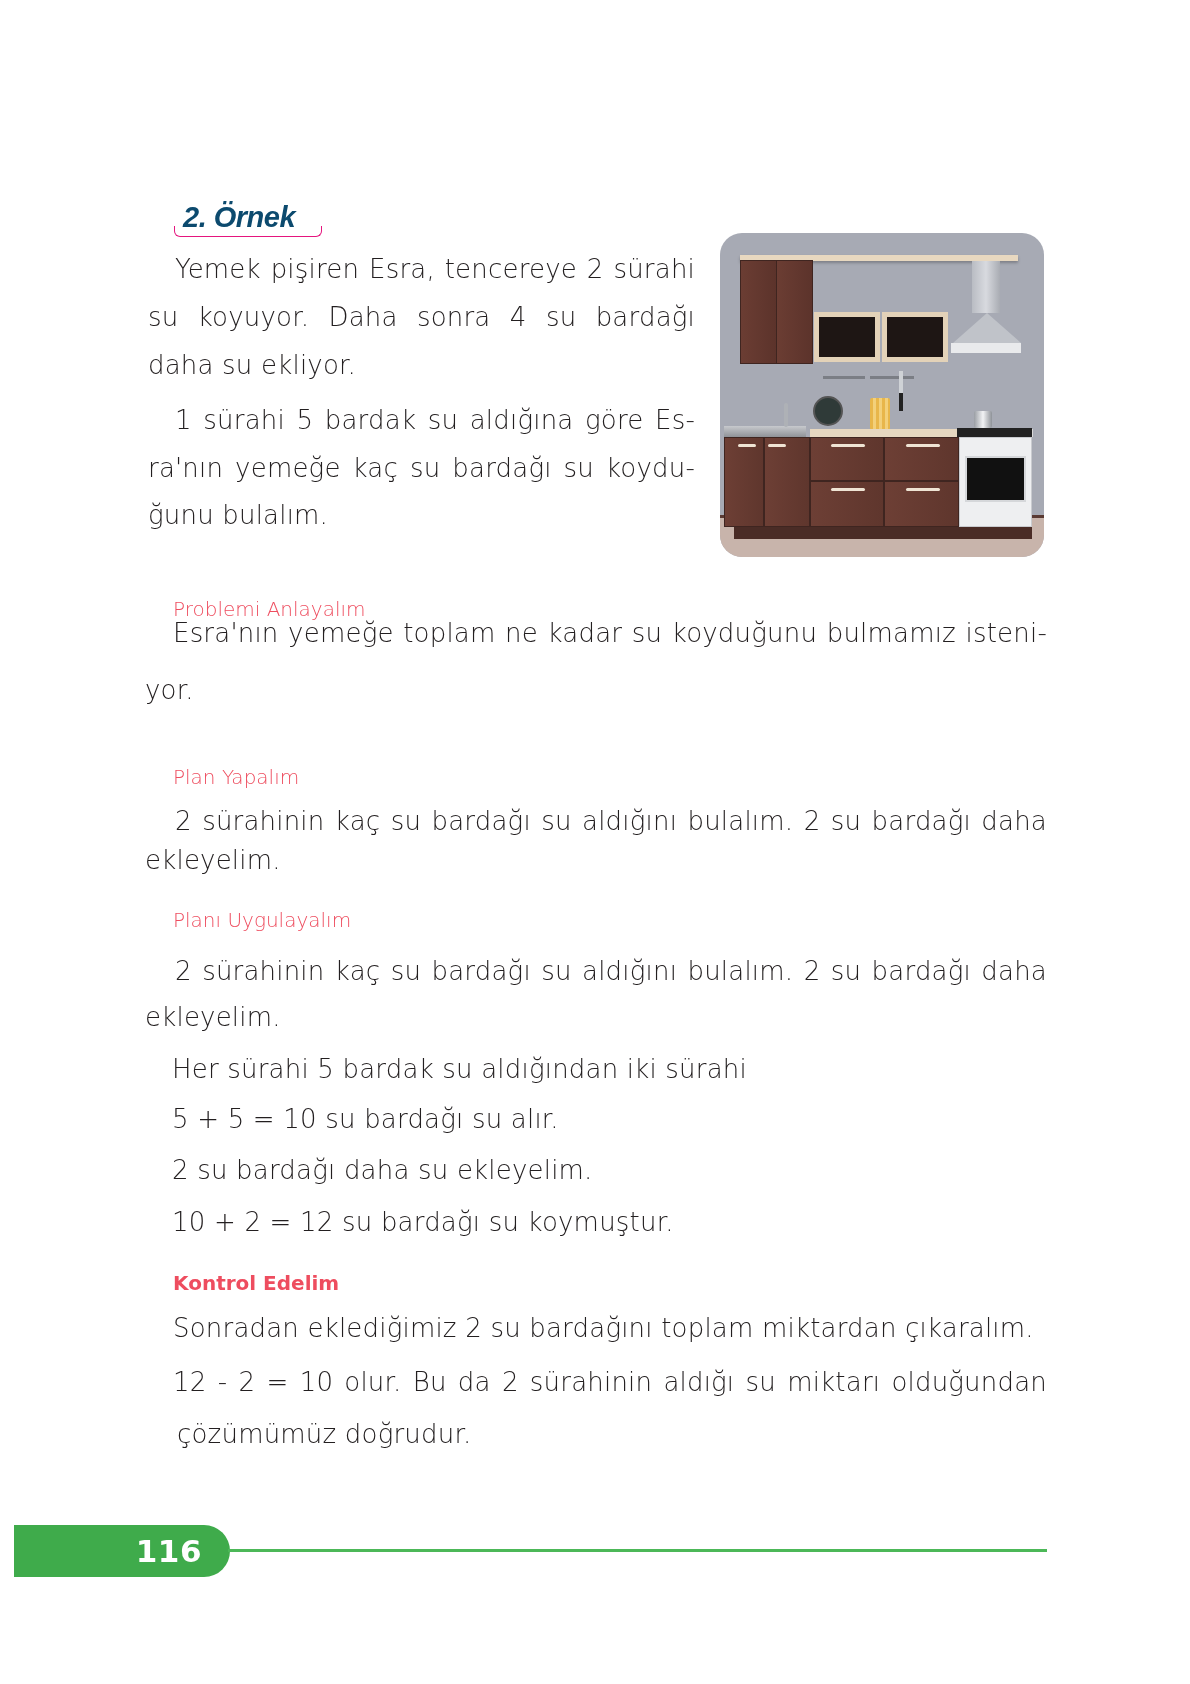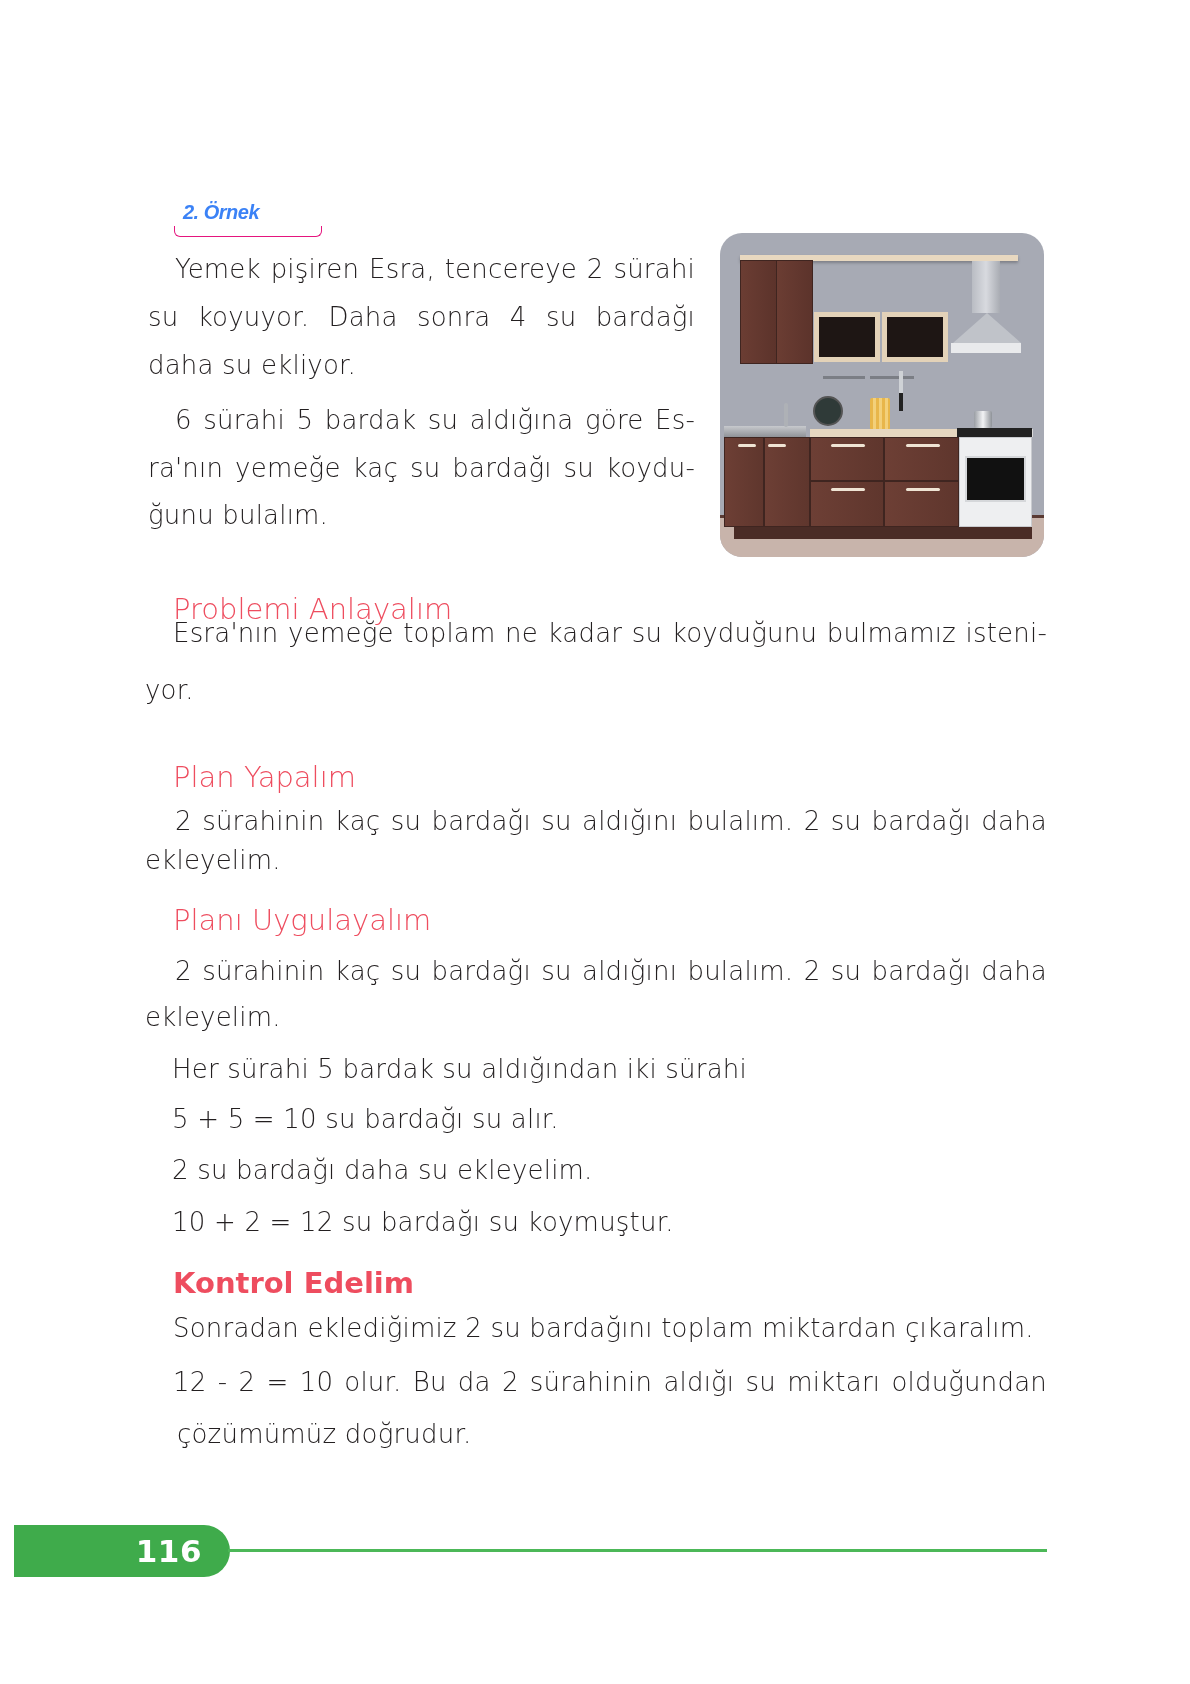--- a/index.html
+++ b/index.html
@@ -24,22 +24,22 @@
     height: 36px;
     width: 150px;
   }
   .example-heading .title {
     position: absolute;
     left: 11px;
     top: 0px;
     font-family: "Liberation Sans", sans-serif;
     font-weight: bold;
     font-style: italic;
-    font-size: 20px;
-    color: #3b82f6;
+    font-size: 29px;
+    color: #0c4a6e;
     letter-spacing: -0.5px;
   }
   .example-heading .bracket {
     position: absolute;
     left: 2px;
     top: 25px;
     width: 146px;
     height: 10px;
     border: 1.5px solid #e5157e;
     border-top: none;
@@ -57,21 +57,21 @@
     letter-spacing: 0.2px;
   }
   .justify {
     text-align: justify;
     text-align-last: justify;
     white-space: normal;
   }
   .section-title {
     position: absolute;
     font-family: "DejaVu Sans", sans-serif;
-    font-size: 29px;
+    font-size: 20px;
     line-height: 30px;
     color: #ee4d5f;
     white-space: nowrap;
     font-weight: 300;
   }
 
   
   .kitchen {
     left: 720px;
     top: 233px;
@@ -204,21 +204,21 @@
 <body>
 
 <div class="abs example-heading">
   <span class="title">2. Örnek</span>
   <span class="bracket"></span>
 </div>
 
 <div class="line justify" style="left:175px; top:254px; width:520px;">Yemek pişiren Esra, tencereye 2 sürahi</div>
 <div class="line justify" style="left:148px; top:302px; width:547px;">su koyuyor. Daha sonra 4 su bardağı</div>
 <div class="line" style="left:148px; top:350px;">daha su ekliyor.</div>
-<div class="line justify" style="left:175px; top:405px; width:520px;">6 sürahi 5 bardak su aldığına göre Es-</div>
+<div class="line justify" style="left:175px; top:405px; width:520px;">1 sürahi 5 bardak su aldığına göre Es-</div>
 <div class="line justify" style="left:148px; top:453px; width:547px;">ra'nın yemeğe kaç su bardağı su koydu-</div>
 <div class="line" style="left:148px; top:500px;">ğunu bulalım.</div>
 
 <div class="abs kitchen">
   <div class="floor"></div>
   <div class="skirting"></div>
   <div class="shelf"></div>
   <div class="upper-cab" style="left:20px;"></div>
   <div class="upper-cab" style="left:56px;"></div>
   <div class="glass-cab" style="left:94px;">

